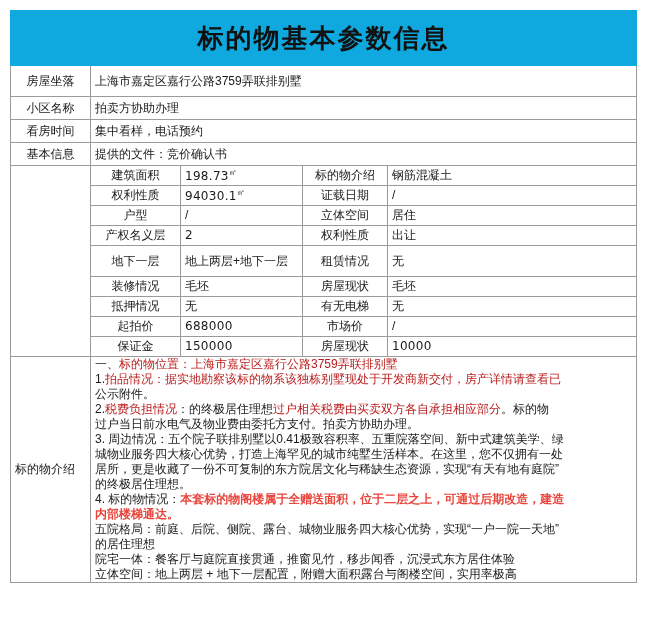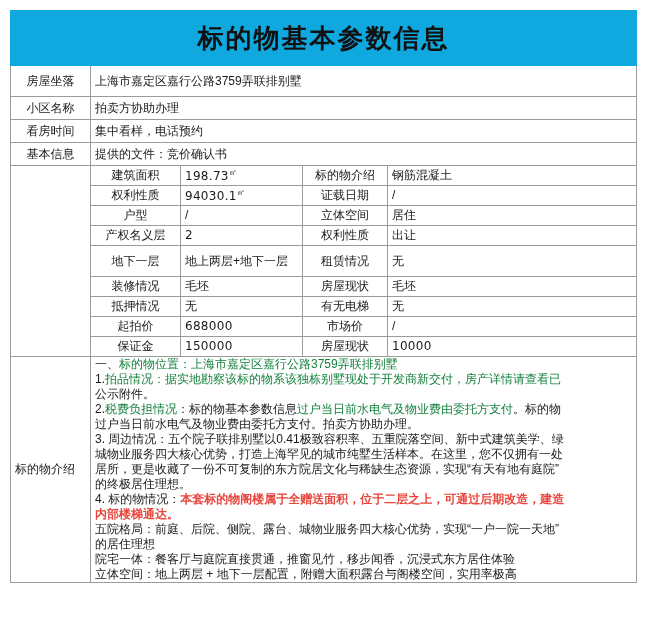--- a/index.html
+++ b/index.html
@@ -58,21 +58,21 @@
   td.desc{
     vertical-align:top;
     padding:2px 5px 4px 5px;
     line-height:1.42;
     font-size:12px;
   }
   td.desc-label{
     vertical-align:middle;
   }
   .p{ margin:0; white-space:nowrap; }
-  .red{ color:#15803d; }
+  .red{ color:#b91c1c; }
   .redb{ color:#E8453C; font-weight:bold;margin-top:17px; }
   .blk{ color:#1a1a1a; }
 </style>
 </head>
 <body>
 
 <div class="sheet">
   <table class="grid">
     <colgroup>
       <col style="width:80px">
@@ -165,21 +165,21 @@
         <td class="ctr row20 num">10000</td>
       </tr>
 
       <tr>
         <td class="desc-label">标的物介绍</td>
         <td class="desc" colspan="4">
           <div id="desc-lines">
               <div class="p"><span class="blk">一、</span><span class="red">标的物位置：上海市嘉定区嘉行公路3759弄联排别墅</span></div>
               <div class="p"><span class="blk">1.</span><span class="red">拍品情况：据实地勘察该标的物系该独栋别墅现处于开发商新交付，房产详情请查看已</span></div>
               <div class="p"><span class="blk">公示附件。</span></div>
-              <div class="p"><span class="blk">2.</span><span class="red">税费负担情况</span><span class="blk">：标的物基本参数信息</span><span class="red">过户当日前水电气及物业费由委托方支付</span><span class="blk">。标的物</span></div>
+              <div class="p"><span class="blk">2.</span><span class="red">税费负担情况</span><span class="blk">：的终极居住理想</span><span class="red">过户相关税费由买卖双方各自承担相应部分</span><span class="blk">。标的物</span></div>
               <div class="p"><span class="blk">过户当日前水电气及物业费由委托方支付。拍卖方协助办理。</span></div>
               <div class="p"><span class="blk">3. 周边情况：五个院子联排别墅以0.41极致容积率、五重院落空间、新中式建筑美学、绿</span></div>
               <div class="p"><span class="blk">城物业服务四大核心优势，打造上海罕见的城市纯墅生活样本。在这里，您不仅拥有一处</span></div>
               <div class="p"><span class="blk">居所，更是收藏了一份不可复制的东方院居文化与稀缺生态资源，实现“有天有地有庭院”</span></div>
               <div class="p"><span class="blk">的终极居住理想。</span></div>
               <div class="p"><span class="blk">4. 标的物情况：</span><span class="redb">本套标的物阁楼属于全赠送面积，位于二层之上，可通过后期改造，建造</span></div>
               <div class="p"><span class="redb">内部楼梯通达。</span></div>
               <div class="p"><span class="blk">五院格局：前庭、后院、侧院、露台、城物业服务四大核心优势，实现“一户一院一天地”</span></div>
               <div class="p"><span class="blk">的居住理想</span></div>
               <div class="p"><span class="blk">院宅一体：餐客厅与庭院直接贯通，推窗见竹，移步闻香，沉浸式东方居住体验</span></div>

